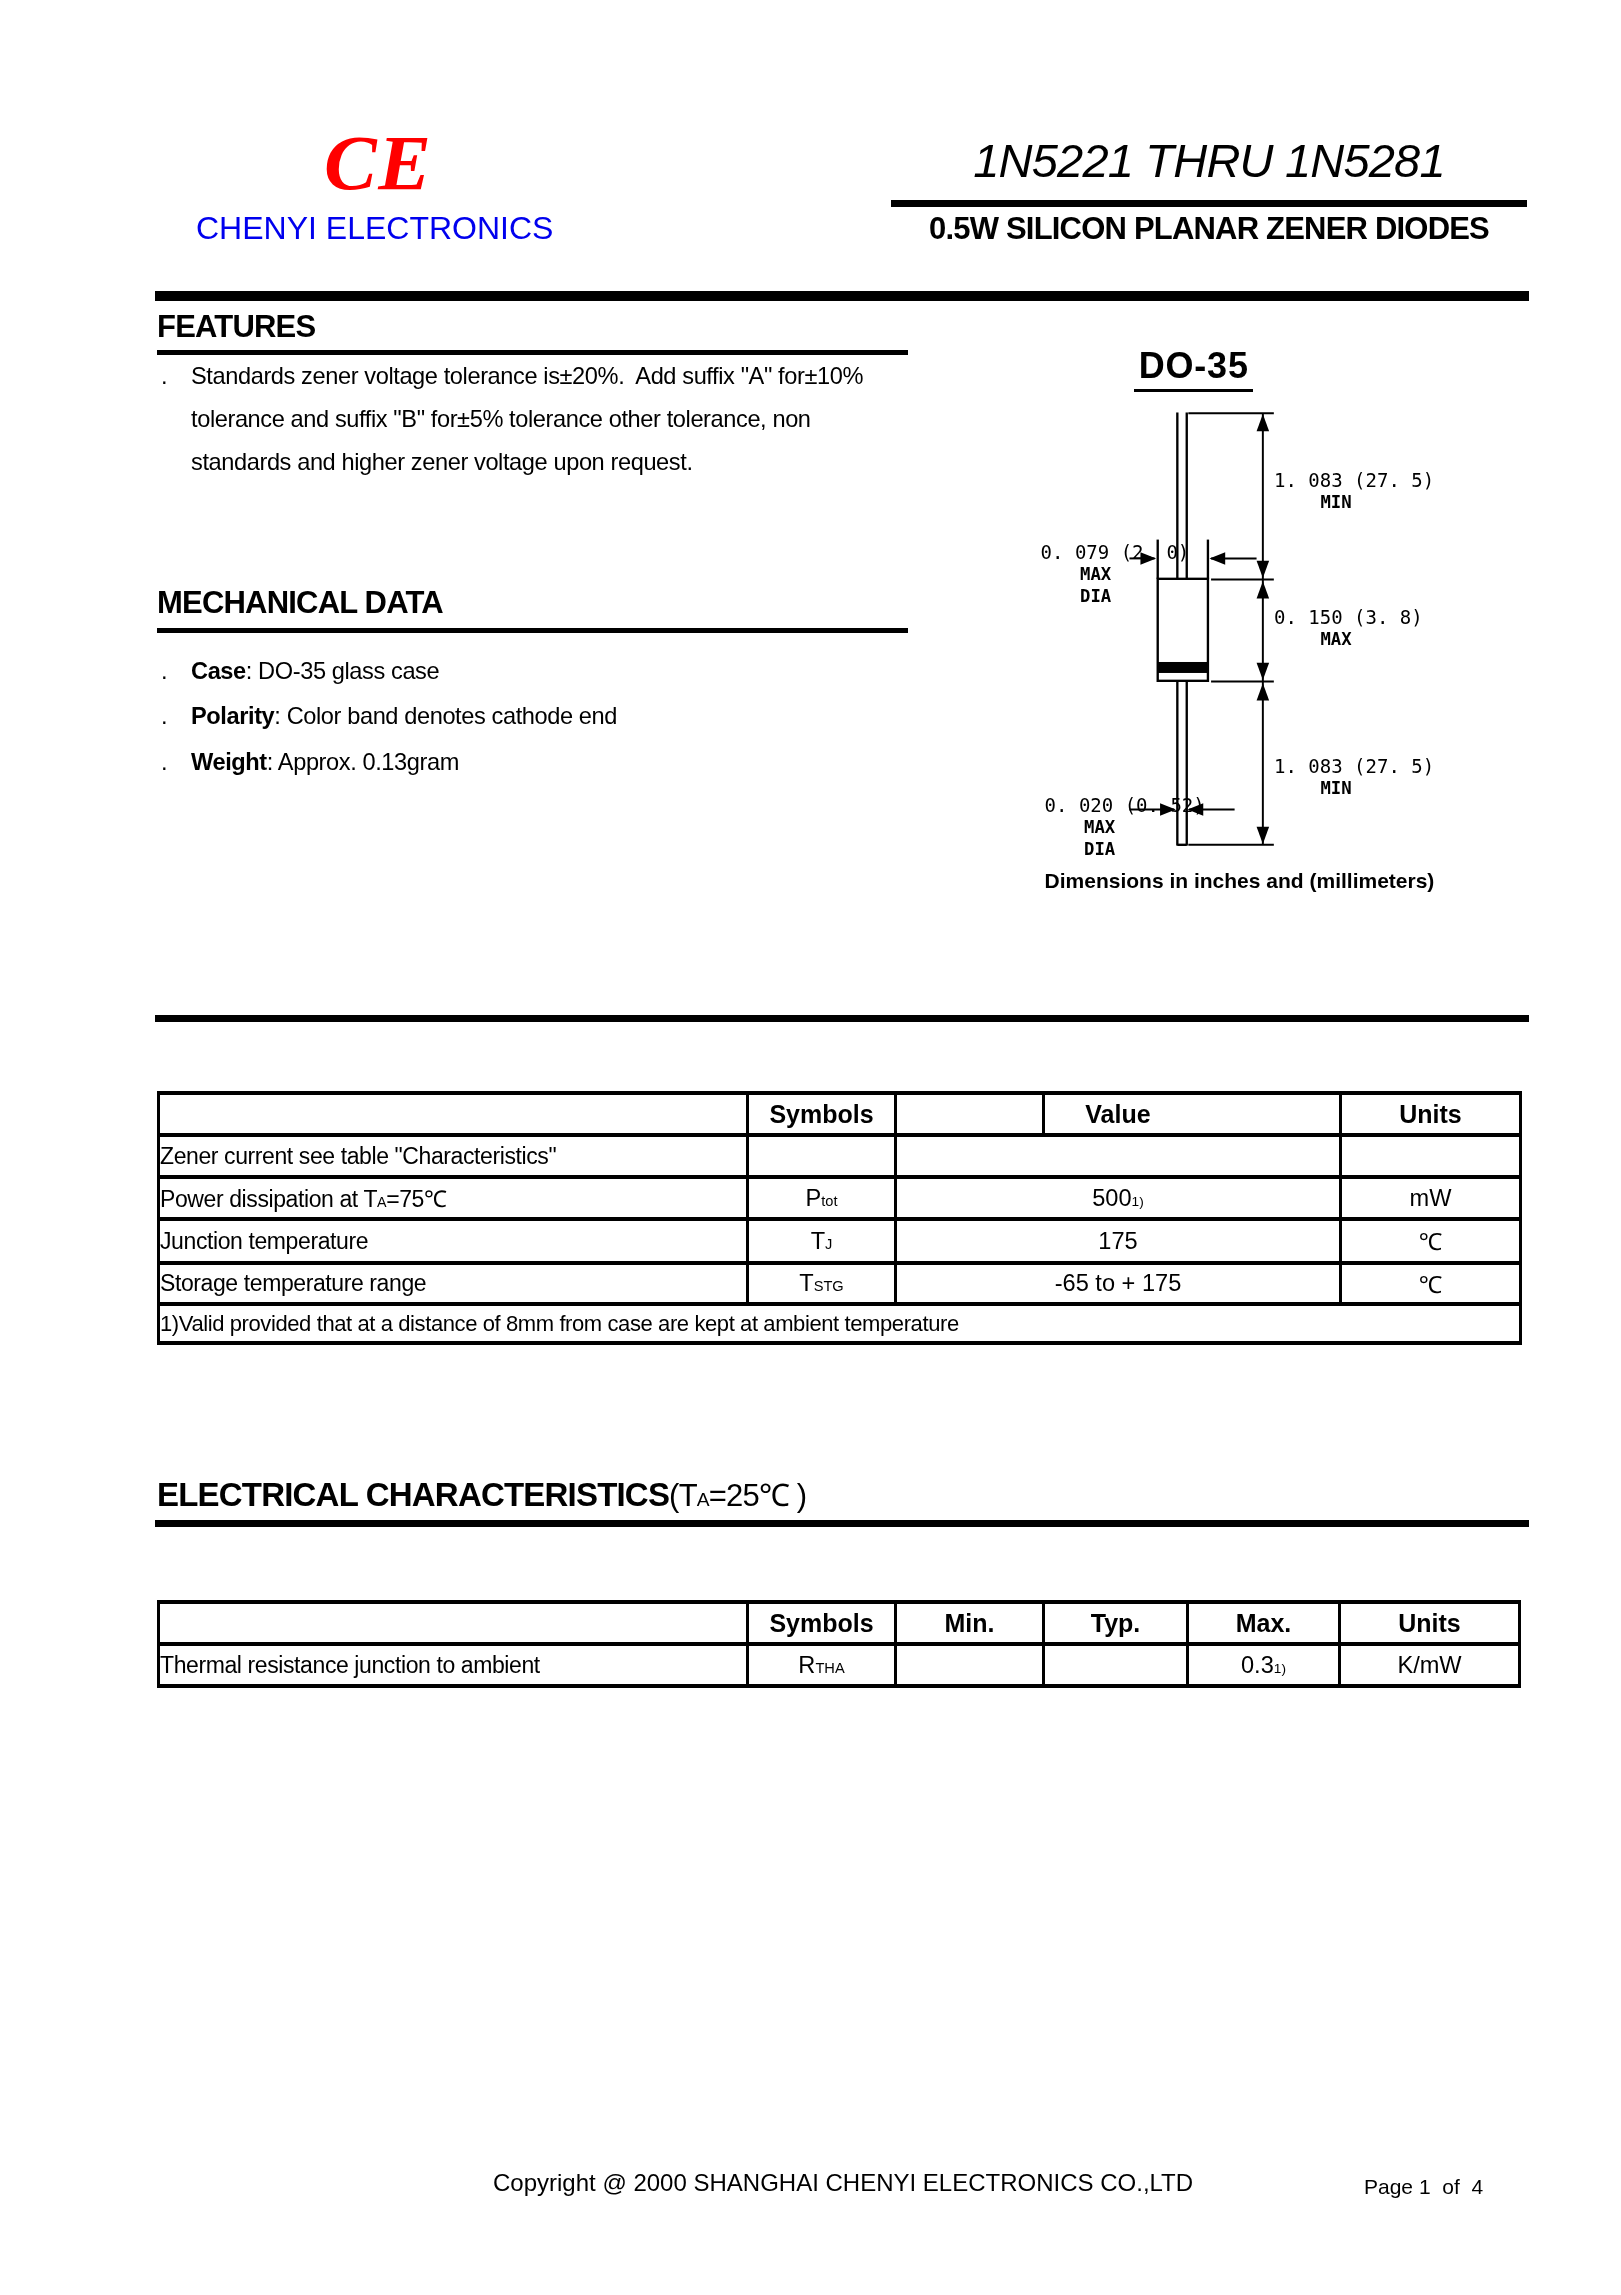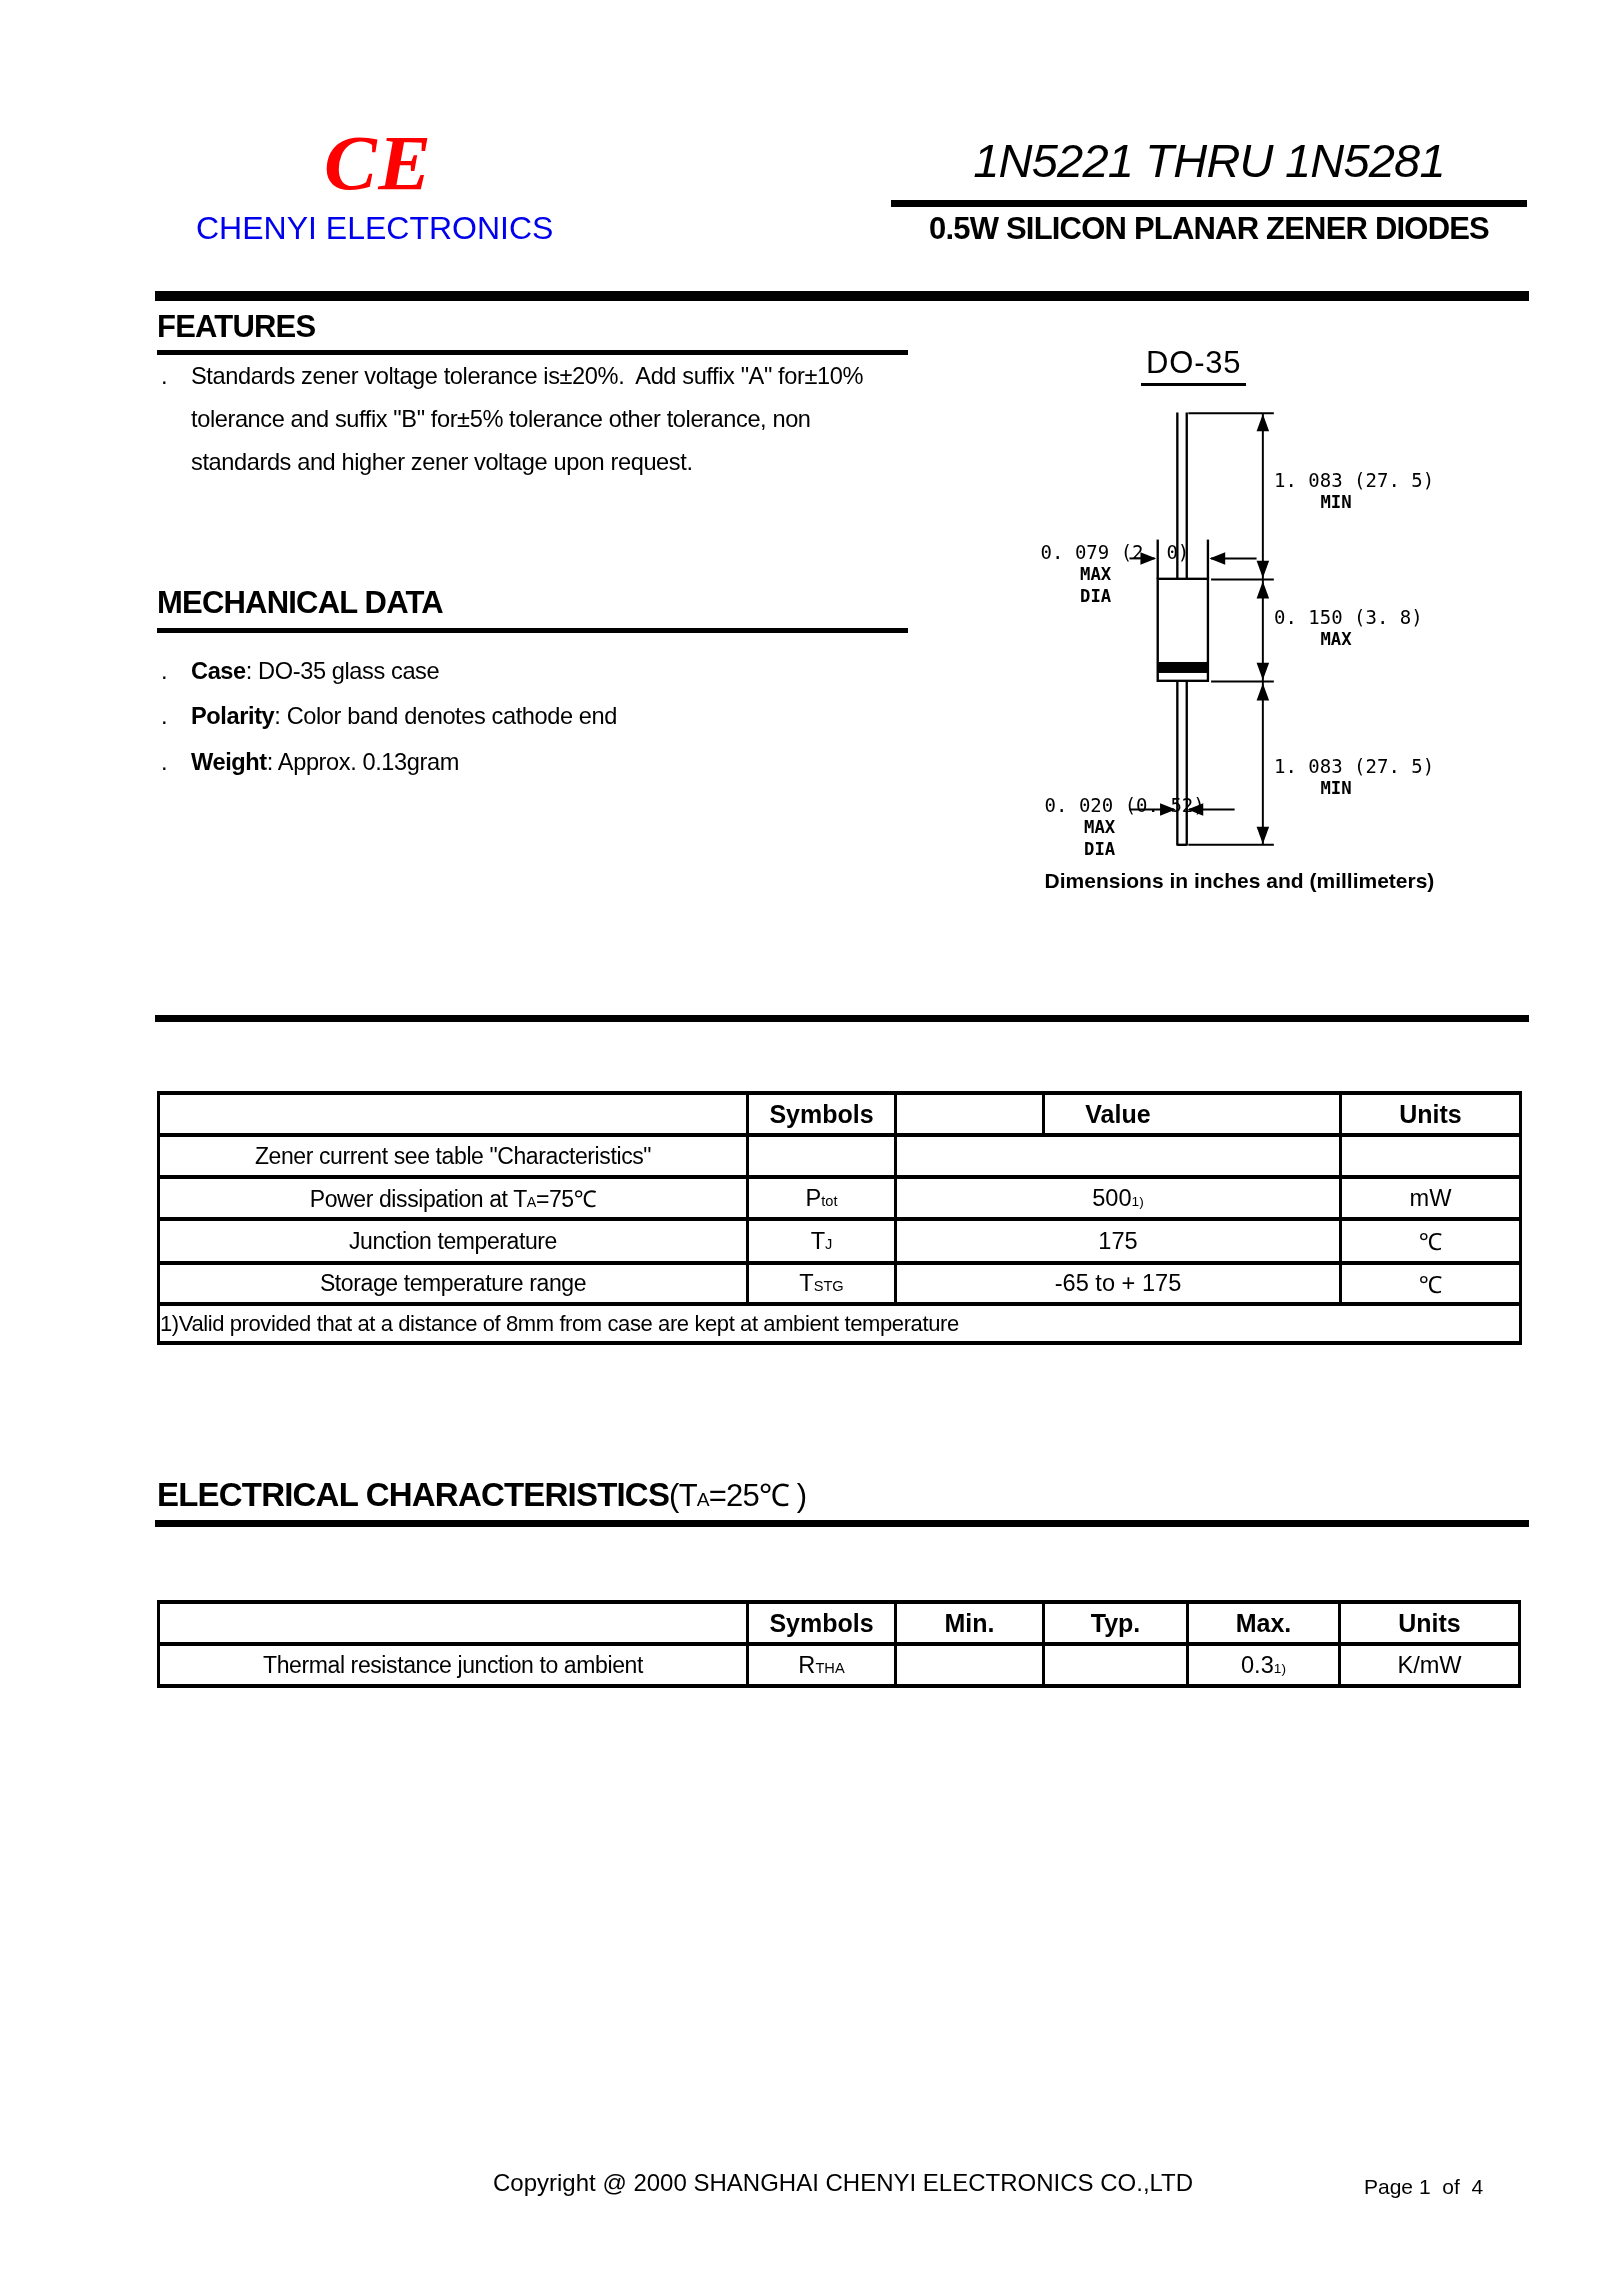--- a/index.html
+++ b/index.html
@@ -32,30 +32,30 @@
   .note { font-size:0.58em; }
 
   .body-text { font-size:23.6px; letter-spacing:-0.4px; white-space:nowrap; }
   .bullet { display:inline-block; width:30px; }
   .b-label { font-weight:bold; }
 
   
   .dim-label { font-family:"DejaVu Sans Mono",monospace; font-size:19px; line-height:22px;
                text-align:center; white-space:nowrap; }
   .dim-label .q { font-weight:bold; font-size:17.3px; }
-  .do35-title { font-size:31px; font-weight:normal; letter-spacing:0.8px; text-align:center; }
+  .do35-title { font-size:36px; font-weight:bold; letter-spacing:0.8px; text-align:center; }
   .do35-title span { display:inline-block; border-bottom:3.9px solid #000; padding:0 4.7px 1.6px 4.7px; }
   .diagram-caption { font-size:21px; font-weight:bold; letter-spacing:0px; white-space:nowrap; }
 
   
   .dtable { border-collapse:collapse; table-layout:fixed; }
   .dtable th, .dtable td { border:3.1px solid #000; border-top-width:4.7px; border-bottom-width:4.7px;
                            padding:0; overflow:hidden; }
   .dtable th { font-size:25px; font-weight:bold; text-align:center; position:relative; }
-  .desc { text-align:center; padding-left:15.7px; font-size:23px; letter-spacing:-0.4px; white-space:nowrap; }
+  .desc { text-align:left; padding-left:15.7px; font-size:23px; letter-spacing:-0.4px; white-space:nowrap; }
   .val  { text-align:center; font-size:23.6px; }
   .footrow { text-align:left; padding-left:11px; font-size:22px; letter-spacing:-0.4px; white-space:nowrap; }
   .hdr-artifact { position:absolute; left:145px; top:-4.7px; bottom:-4.7px; width:3.1px; background:#000; }
 
   
   .footer-copy { left:493px; top:2169px; font-size:24px; white-space:nowrap; }
   .footer-page { left:1364px; top:2175px; font-size:21px; white-space:nowrap; }
 </style>
 </head>
 <body>

